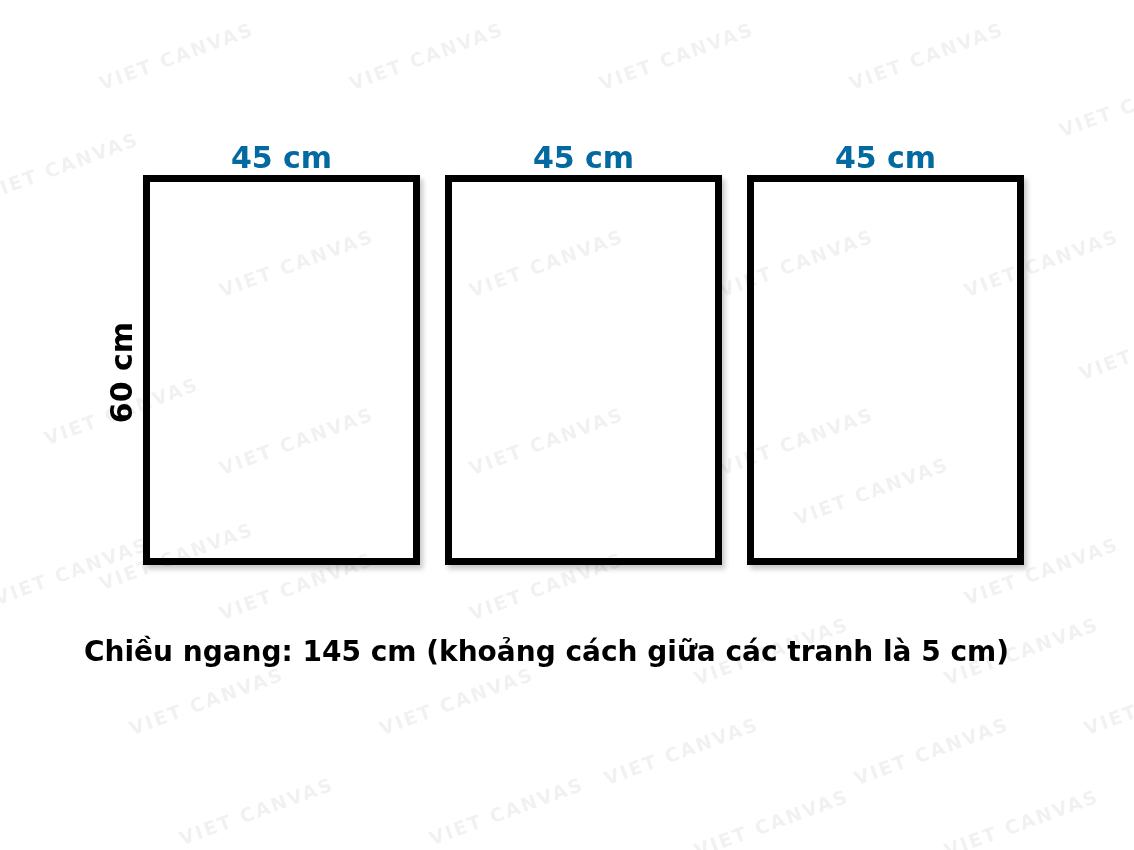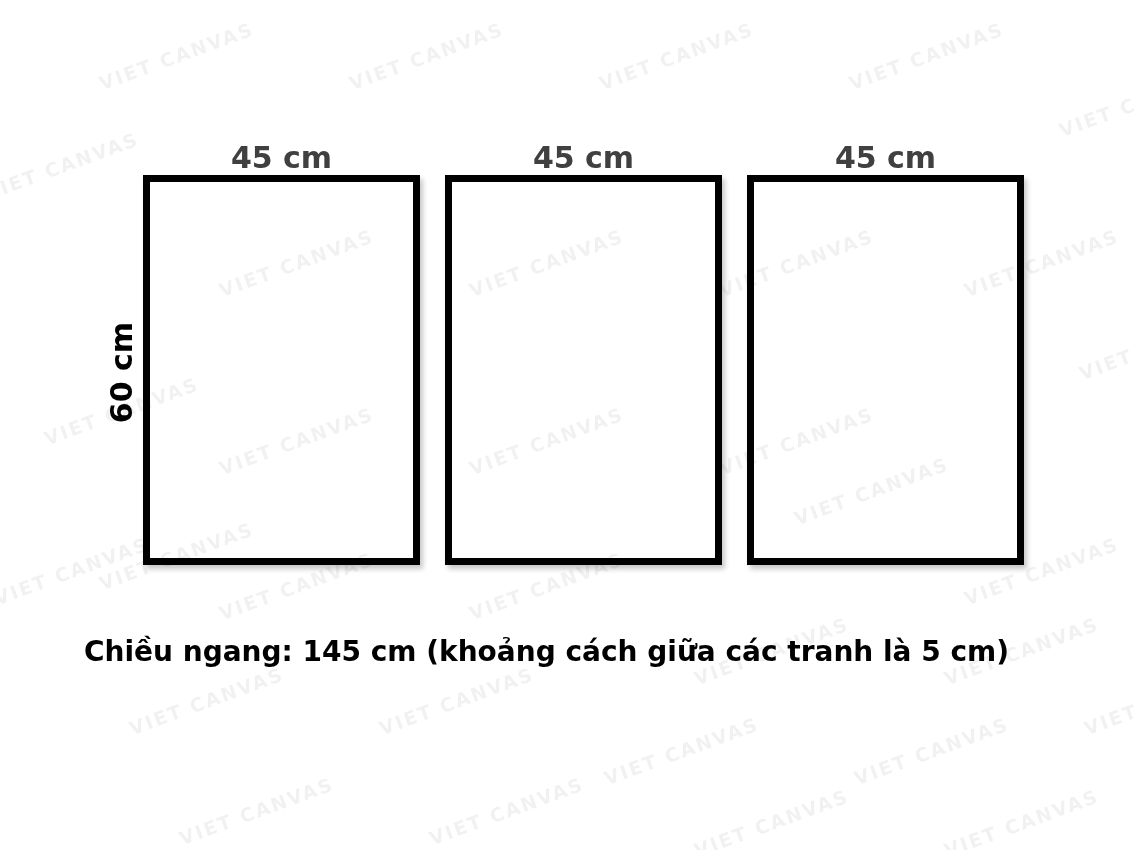--- a/index.html
+++ b/index.html
@@ -47,21 +47,21 @@
     box-sizing: border-box;
     border: 7px solid #000000;
     background: #ffffff;
     box-shadow: 3px 4px 5px rgba(0,0,0,0.22);
   }
 
   .width-label {
     position: absolute;
     font-size: 30px;
     font-weight: 700;
-    color: #404040;
+    color: #0369a1;
     text-align: center;
     white-space: nowrap;
   }
 
   #height-label {
     position: absolute;
     font-size: 30px;
     font-weight: 700;
     color: #000000;
     transform: rotate(-90deg);

